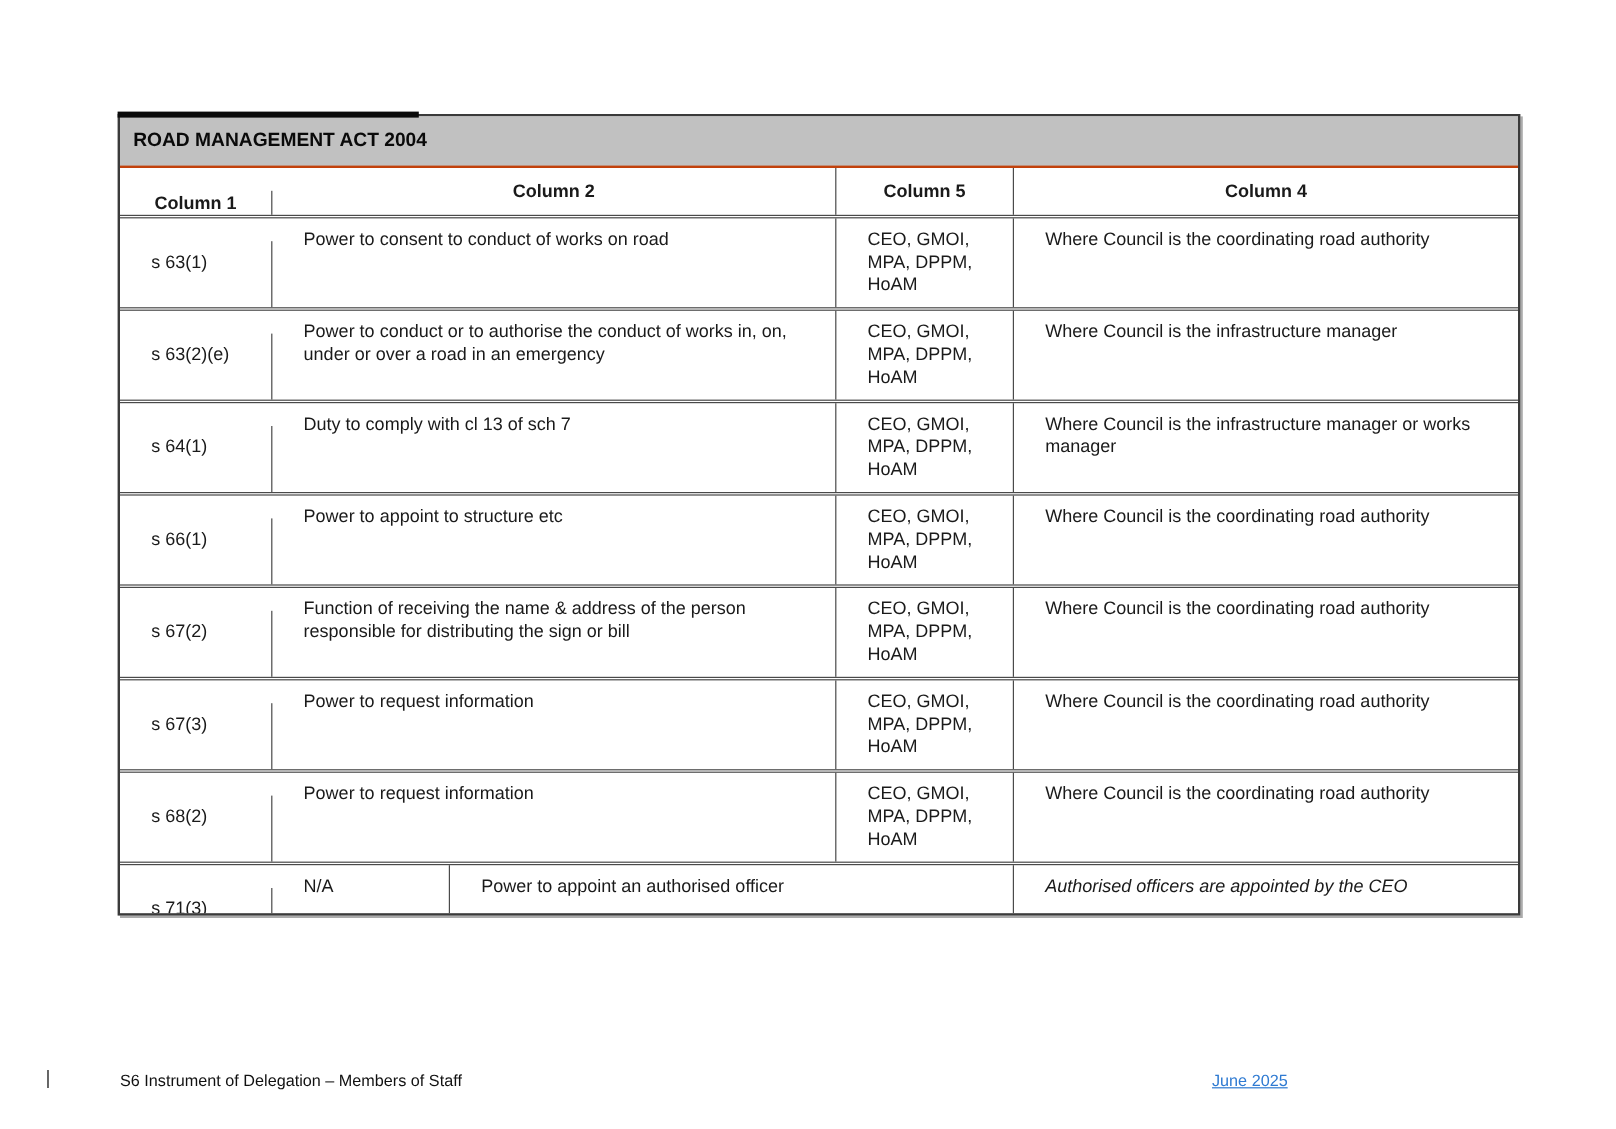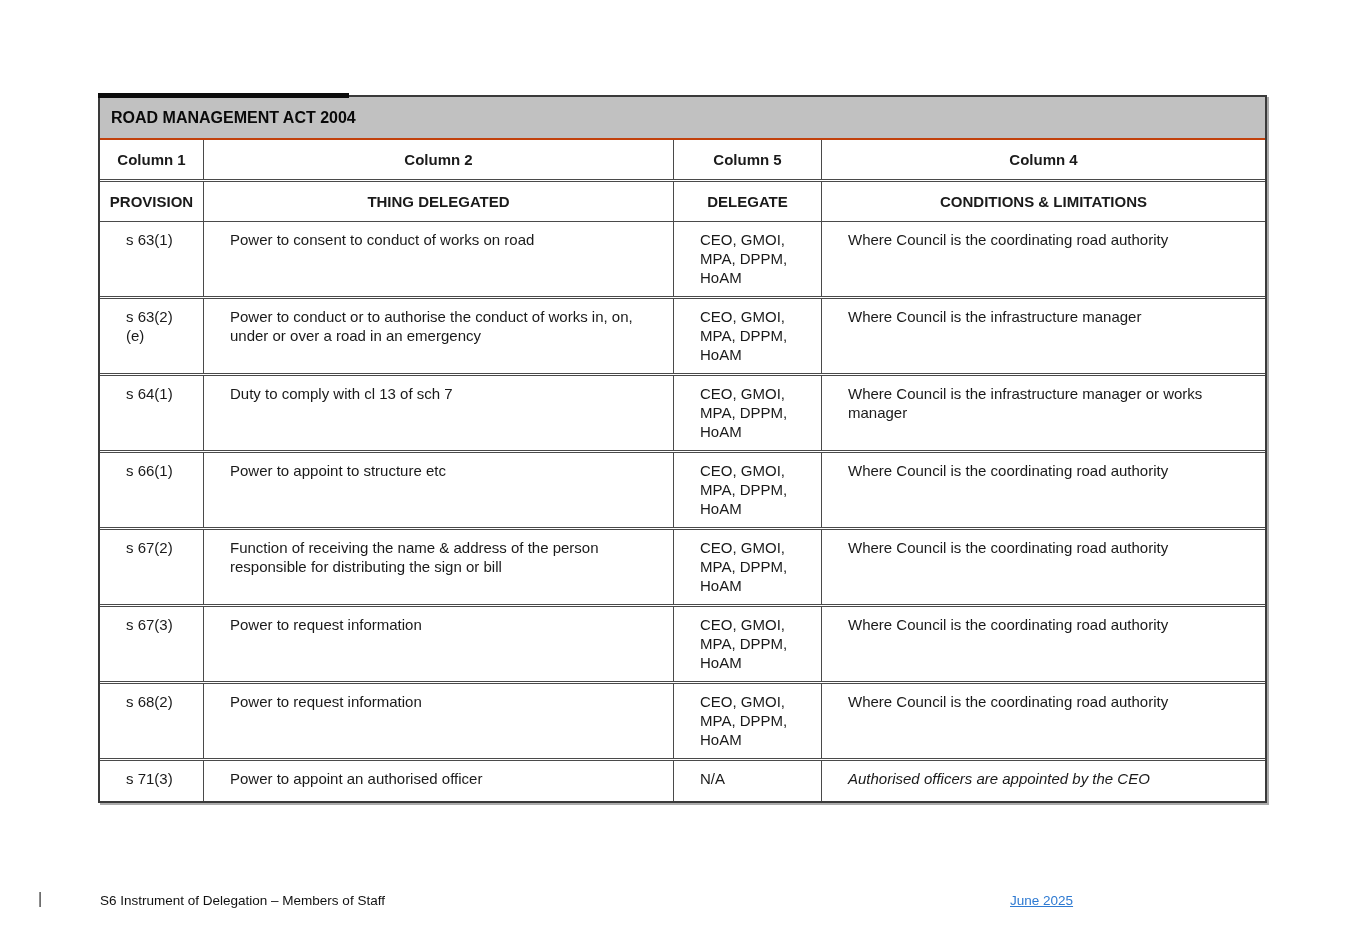--- a/index.html
+++ b/index.html
@@ -31,21 +31,21 @@
     font-weight: bold; font-size: 16px; color: #0a0a0a;
   }
   .row { display: flex; width: 100%; }
   .cell {
     border-right: 1px solid #4a4a4a;
     padding: 8px 26px;
     font-size: 15px; line-height: 19px;
     overflow: hidden;
   }
   .cell:last-child { border-right: none; }
-  .c1 { width: 104px; }
+  .c1 { width: 127px; margin-top: 19px; }
   .c2 { width: 470px; }
   .c3 { width: 148px; white-space: pre-line; }
   .c4 { flex: 1; }
 
   .cols-row  { height: 42px; border-bottom: 3px double #4a4a4a; }
   .prov-row  { height: 40px; border-bottom: 1px solid #4a4a4a; }
   .cols-row .cell, .prov-row .cell {
     display: flex; align-items: center; justify-content: center;
     font-weight: bold; padding: 0 4px; text-align: center;
   }
@@ -78,26 +78,20 @@
     <span>ROAD MANAGEMENT ACT 2004</span>
   </div>
 
   <div class="row cols-row">
     <div class="cell c1">Column 1</div>
     <div class="cell c2">Column 2</div>
     <div class="cell c3">Column 5</div>
     <div class="cell c4">Column 4</div>
   </div>
 
-  <div class="row prov-row">
-    <div class="cell c1">PROVISION</div>
-    <div class="cell c2">THING DELEGATED</div>
-    <div class="cell c3">DELEGATE</div>
-    <div class="cell c4">CONDITIONS &amp; LIMITATIONS</div>
-  </div>
 
   <div class="row data-row">
     <div class="cell c1">s 63(1)</div>
     <div class="cell c2">Power to consent to conduct of works on road</div>
     <div class="cell c3">CEO, GMOI,
 MPA, DPPM,
 HoAM</div>
     <div class="cell c4">Where Council is the coordinating road authority</div>
   </div>
 
@@ -150,21 +144,21 @@
     <div class="cell c1">s 68(2)</div>
     <div class="cell c2">Power to request information</div>
     <div class="cell c3">CEO, GMOI,
 MPA, DPPM,
 HoAM</div>
     <div class="cell c4">Where Council is the coordinating road authority</div>
   </div>
 
   <div class="row data-row short">
     <div class="cell c1">s 71(3)</div>
+    <div class="cell c3">N/A</div>
     <div class="cell c2">Power to appoint an authorised officer</div>
-    <div class="cell c3">N/A</div>
     <div class="cell c4 italic">Authorised officers are appointed by the CEO</div>
   </div>
 </div>
 
 <span class="change-bar">|</span>
 <span class="footer-left">S6 Instrument of Delegation – Members of Staff</span>
 <a class="footer-link">June 2025</a>
 
 </body></html>

